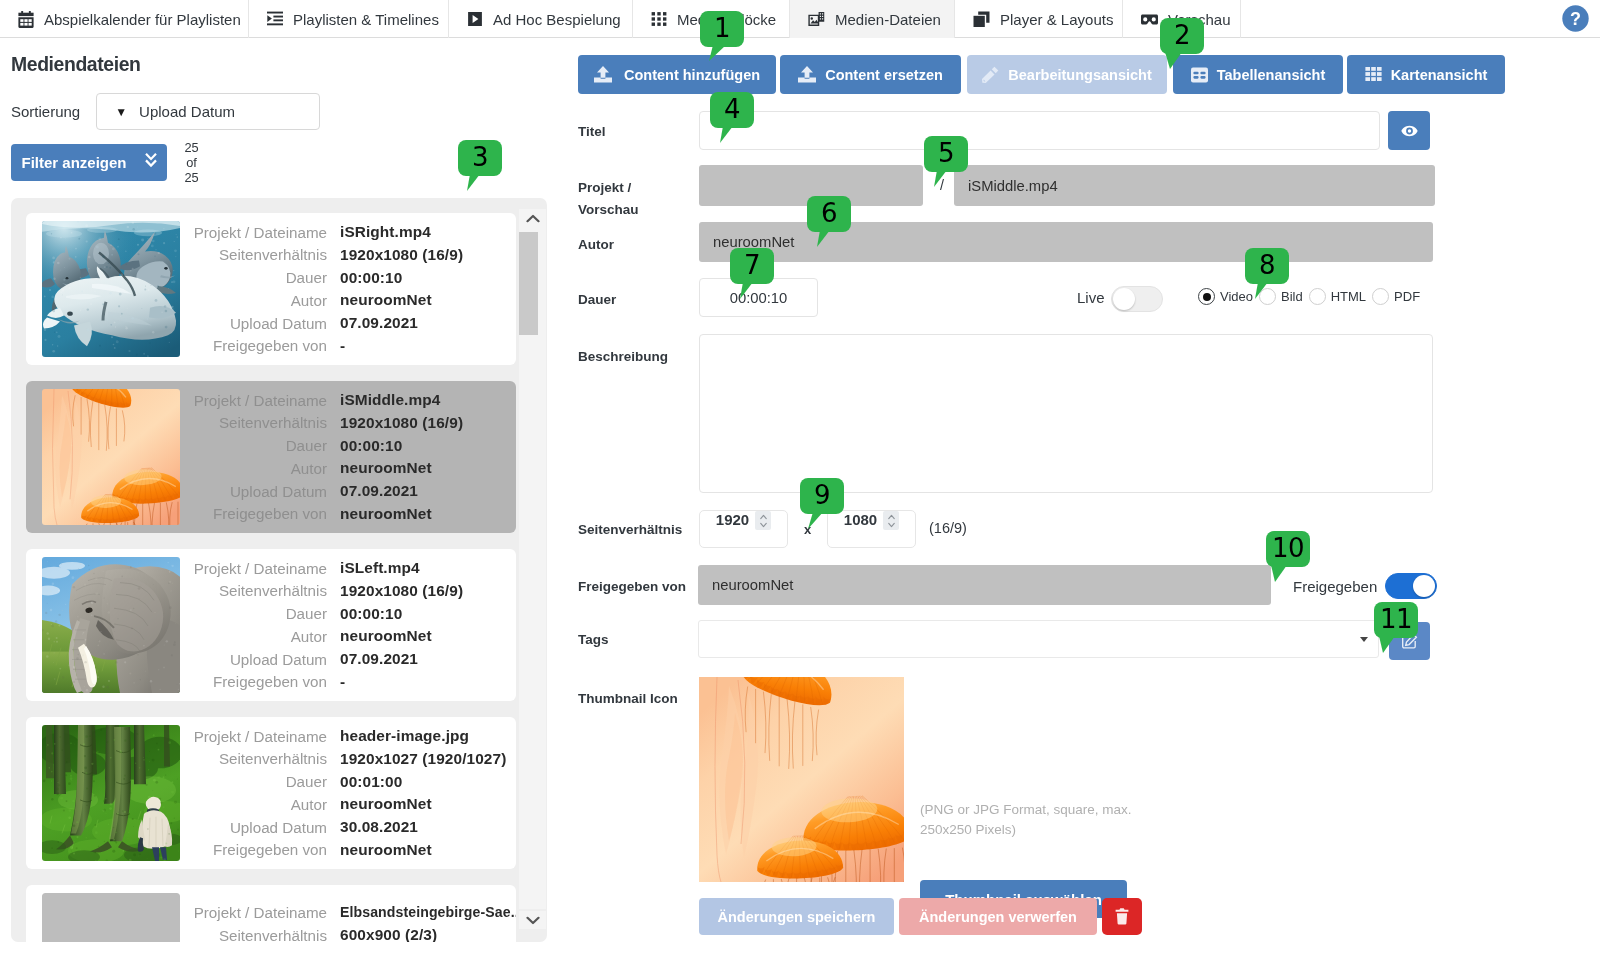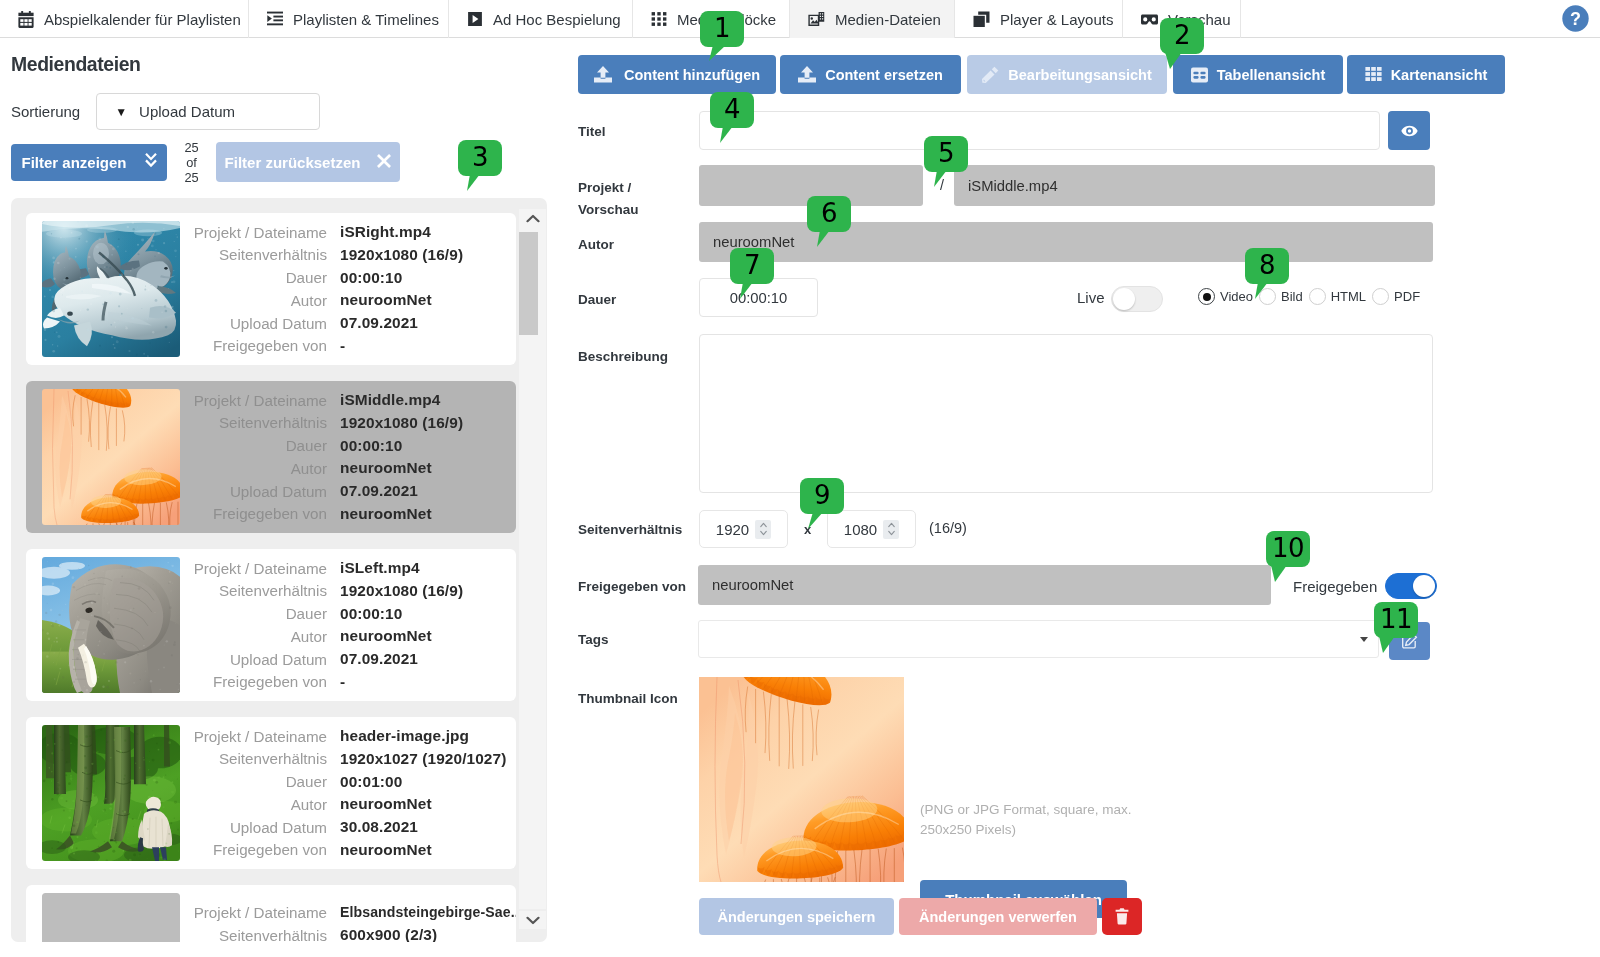--- a/index.html
+++ b/index.html
@@ -124,22 +124,22 @@
   }
   .radio-item.checked .radio-circle { border-color:#3d4246; }
   .radio-dot { width:8px; height:8px; border-radius:50%; background:#111; }
   .radio-label { font-size:13px; color:#32383e; }
   .textarea {
     position:absolute; border:1px solid #e4e4e4; border-radius:4px; background:#fff;
     resize:none; outline:none; font-family:inherit;
   }
   .num-input {
     position:absolute; border:1px solid #e6e6e6; border-radius:5px; background:#fff;
-    display:flex; align-items:center; justify-content:center; gap:6px;
-    font-size:15px; color:#32383e;
+    display:flex; justify-content:center; gap:6px;
+    font-size:15px; color:#32383e;font-weight:bold;
   }
   .spinner { width:16px; height:19px; background:#e9ecef; border-radius:2px; display:flex; flex-direction:column; align-items:center; justify-content:center; cursor:pointer;}
   .ratio-text { position:absolute; font-size:14.5px; color:#32383e; }
   .dim-x { position:absolute; font-size:13px; font-weight:bold; color:#32383e; }
   .sel-box {
     position:absolute; border:1px solid #e9e9e9; border-radius:3px; background:#fff;
     display:flex; align-items:center; justify-content:flex-end; padding-right:10px; cursor:pointer;
   }
   .sel-caret { width:0;height:0;border-left:4.5px solid transparent;border-right:4.5px solid transparent;border-top:5px solid #444; }
   .edit-btn {
@@ -287,28 +287,20 @@
             <path d="M0.2 1.6 1.8 0 6 4.4 10.2 0 11.8 1.6 6 7.6z"></path>
             <path d="M0.2 8.2 1.8 6.6 6 11 10.2 6.6 11.8 8.2 6 14.2z"></path>
           </svg>
       </span>
     </button>
     <div class="count-box">
       <div>25</div>
       <div>of</div>
       <div>25</div>
     </div>
-    <button class="btn-filter-reset">
-      <span>Filter zurücksetzen</span>
-      <span>
-        <svg width="14" height="14" viewBox="0 0 14 14" fill="#fff">
-            <path d="M1.9 0 7 5.1 12.1 0 14 1.9 8.9 7 14 12.1 12.1 14 7 8.9 1.9 14 0 12.1 5.1 7 0 1.9z"></path>
-          </svg>
-      </span>
-    </button>
   </div>
 
   <div class="list-panel">
     <div class="list-inner">
 
       <div class="media-card">
         <div class="thumb">
           <svg viewBox="0 0 138 138" preserveAspectRatio="none">
             <defs>
               <linearGradient id="g_dolph" x1="0.25" y1="0" x2="0.85" y2="1">

